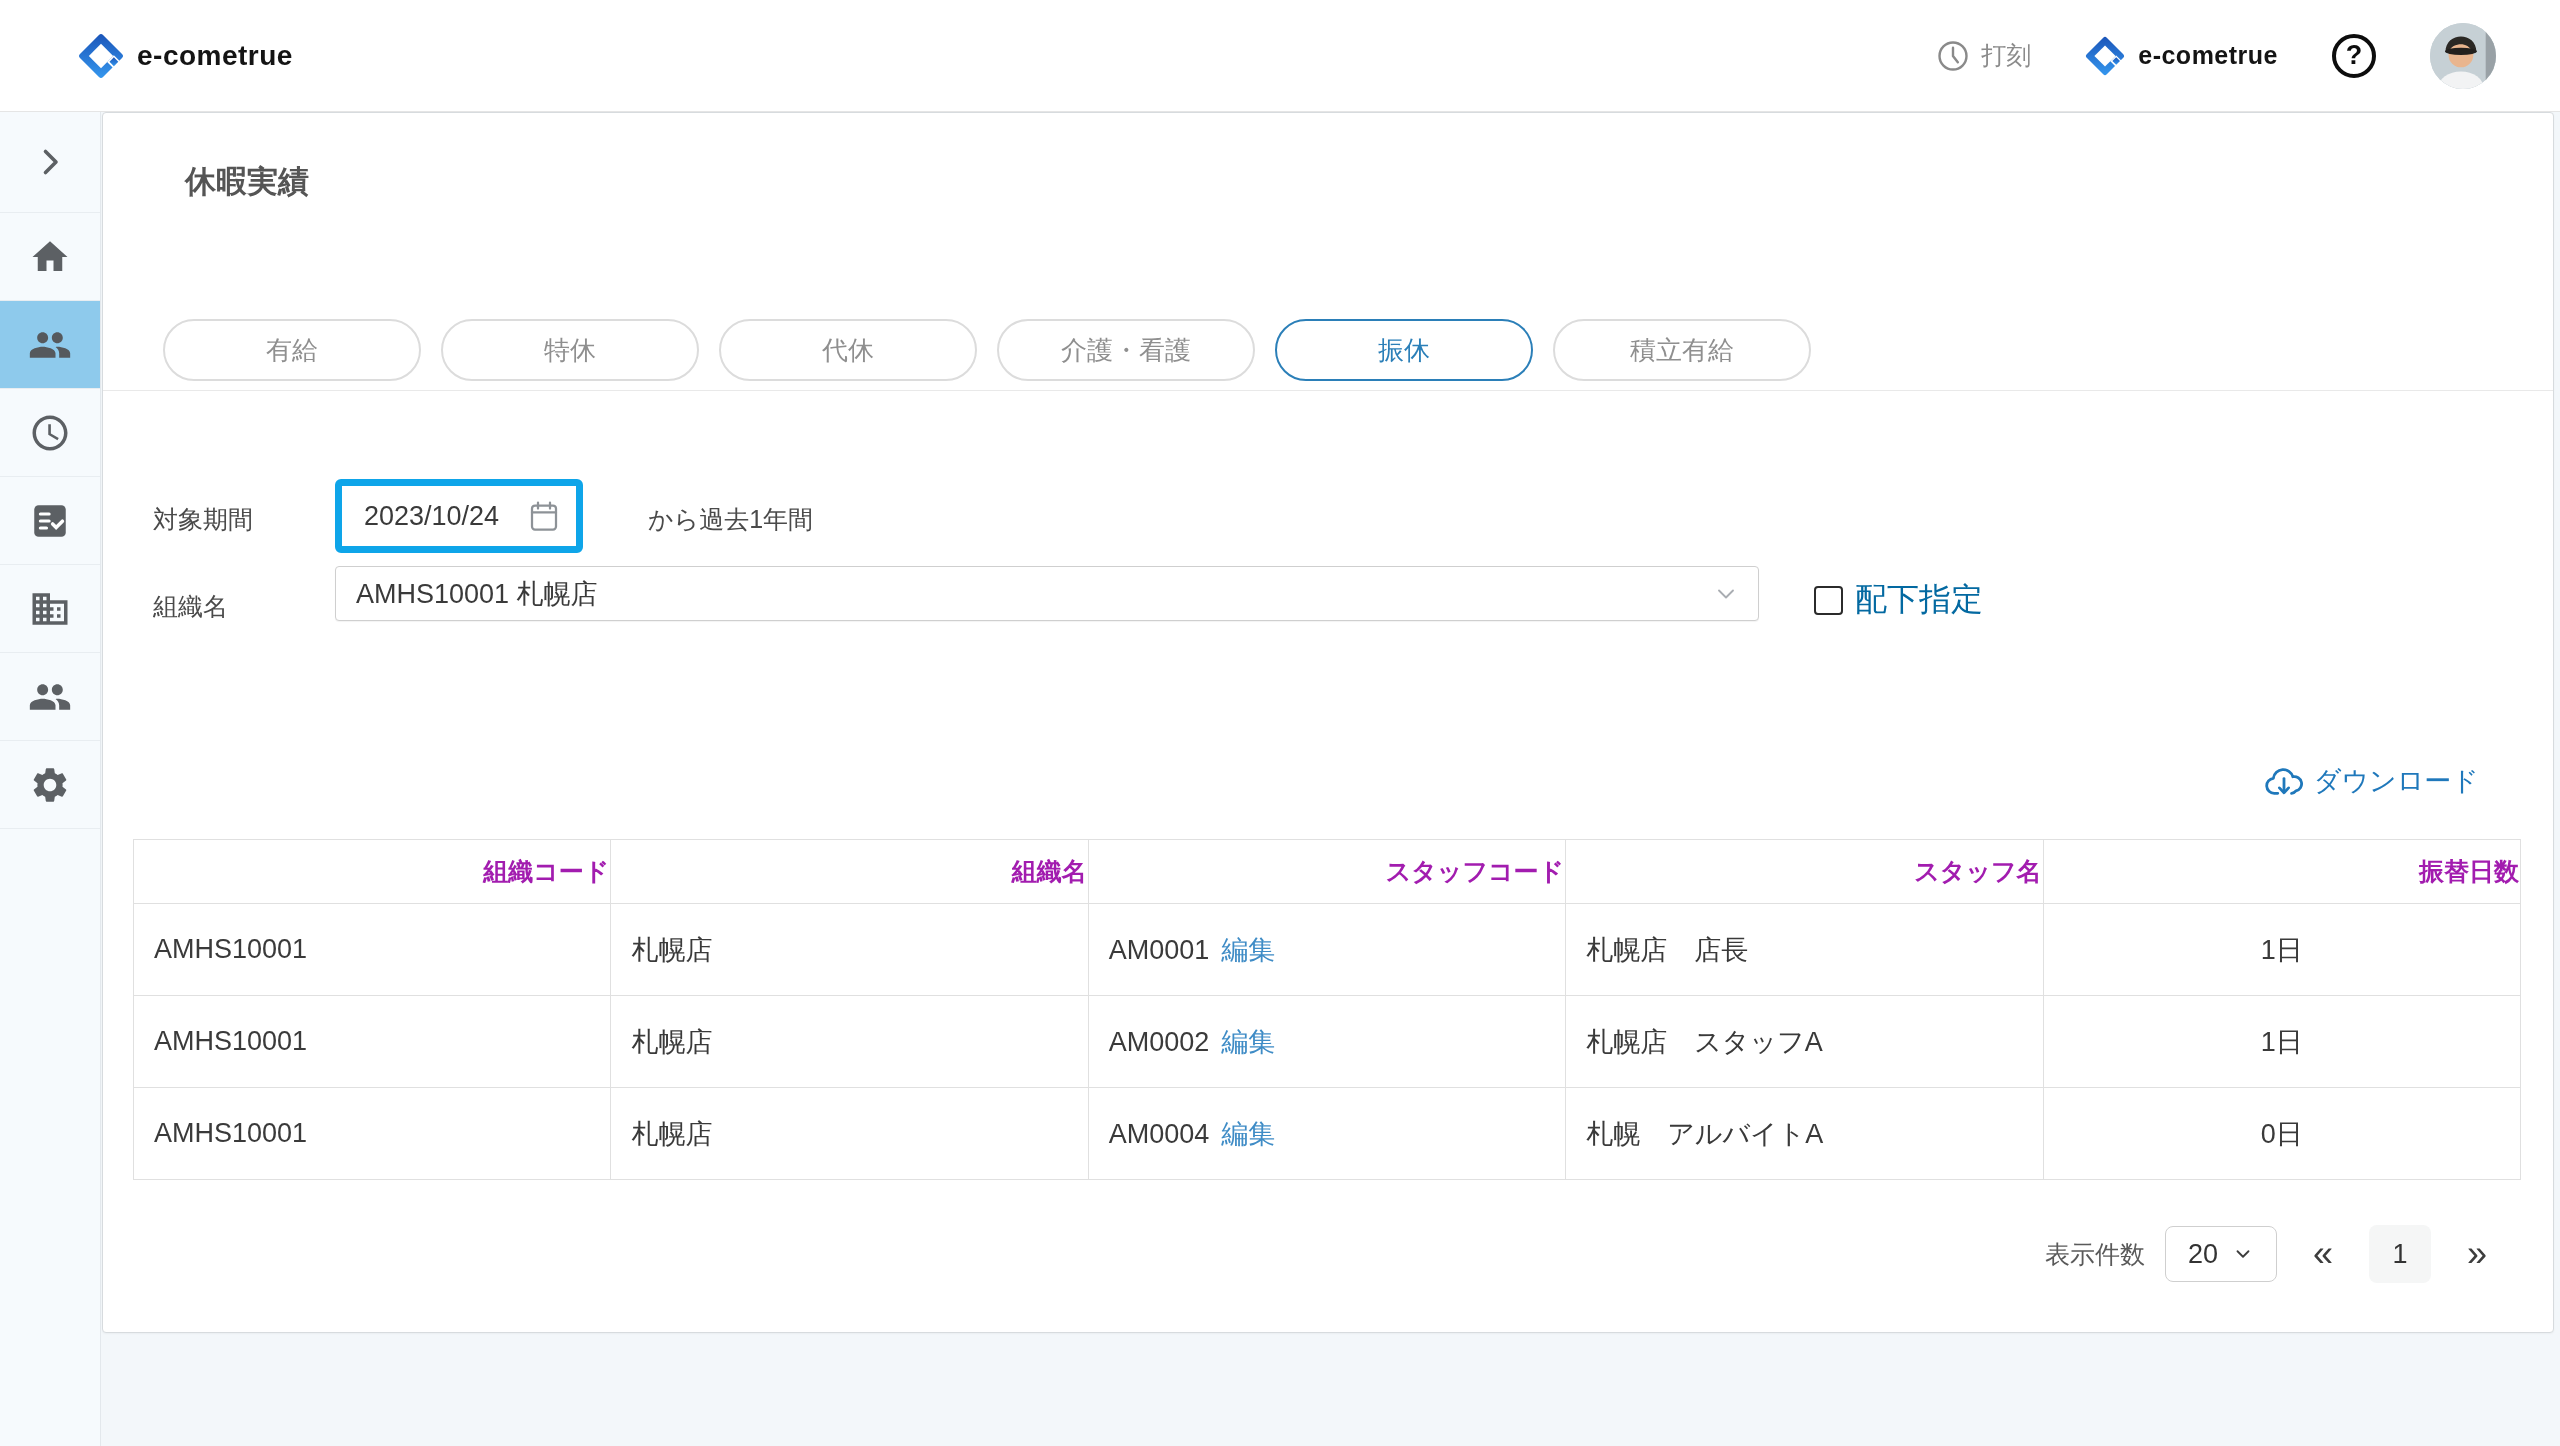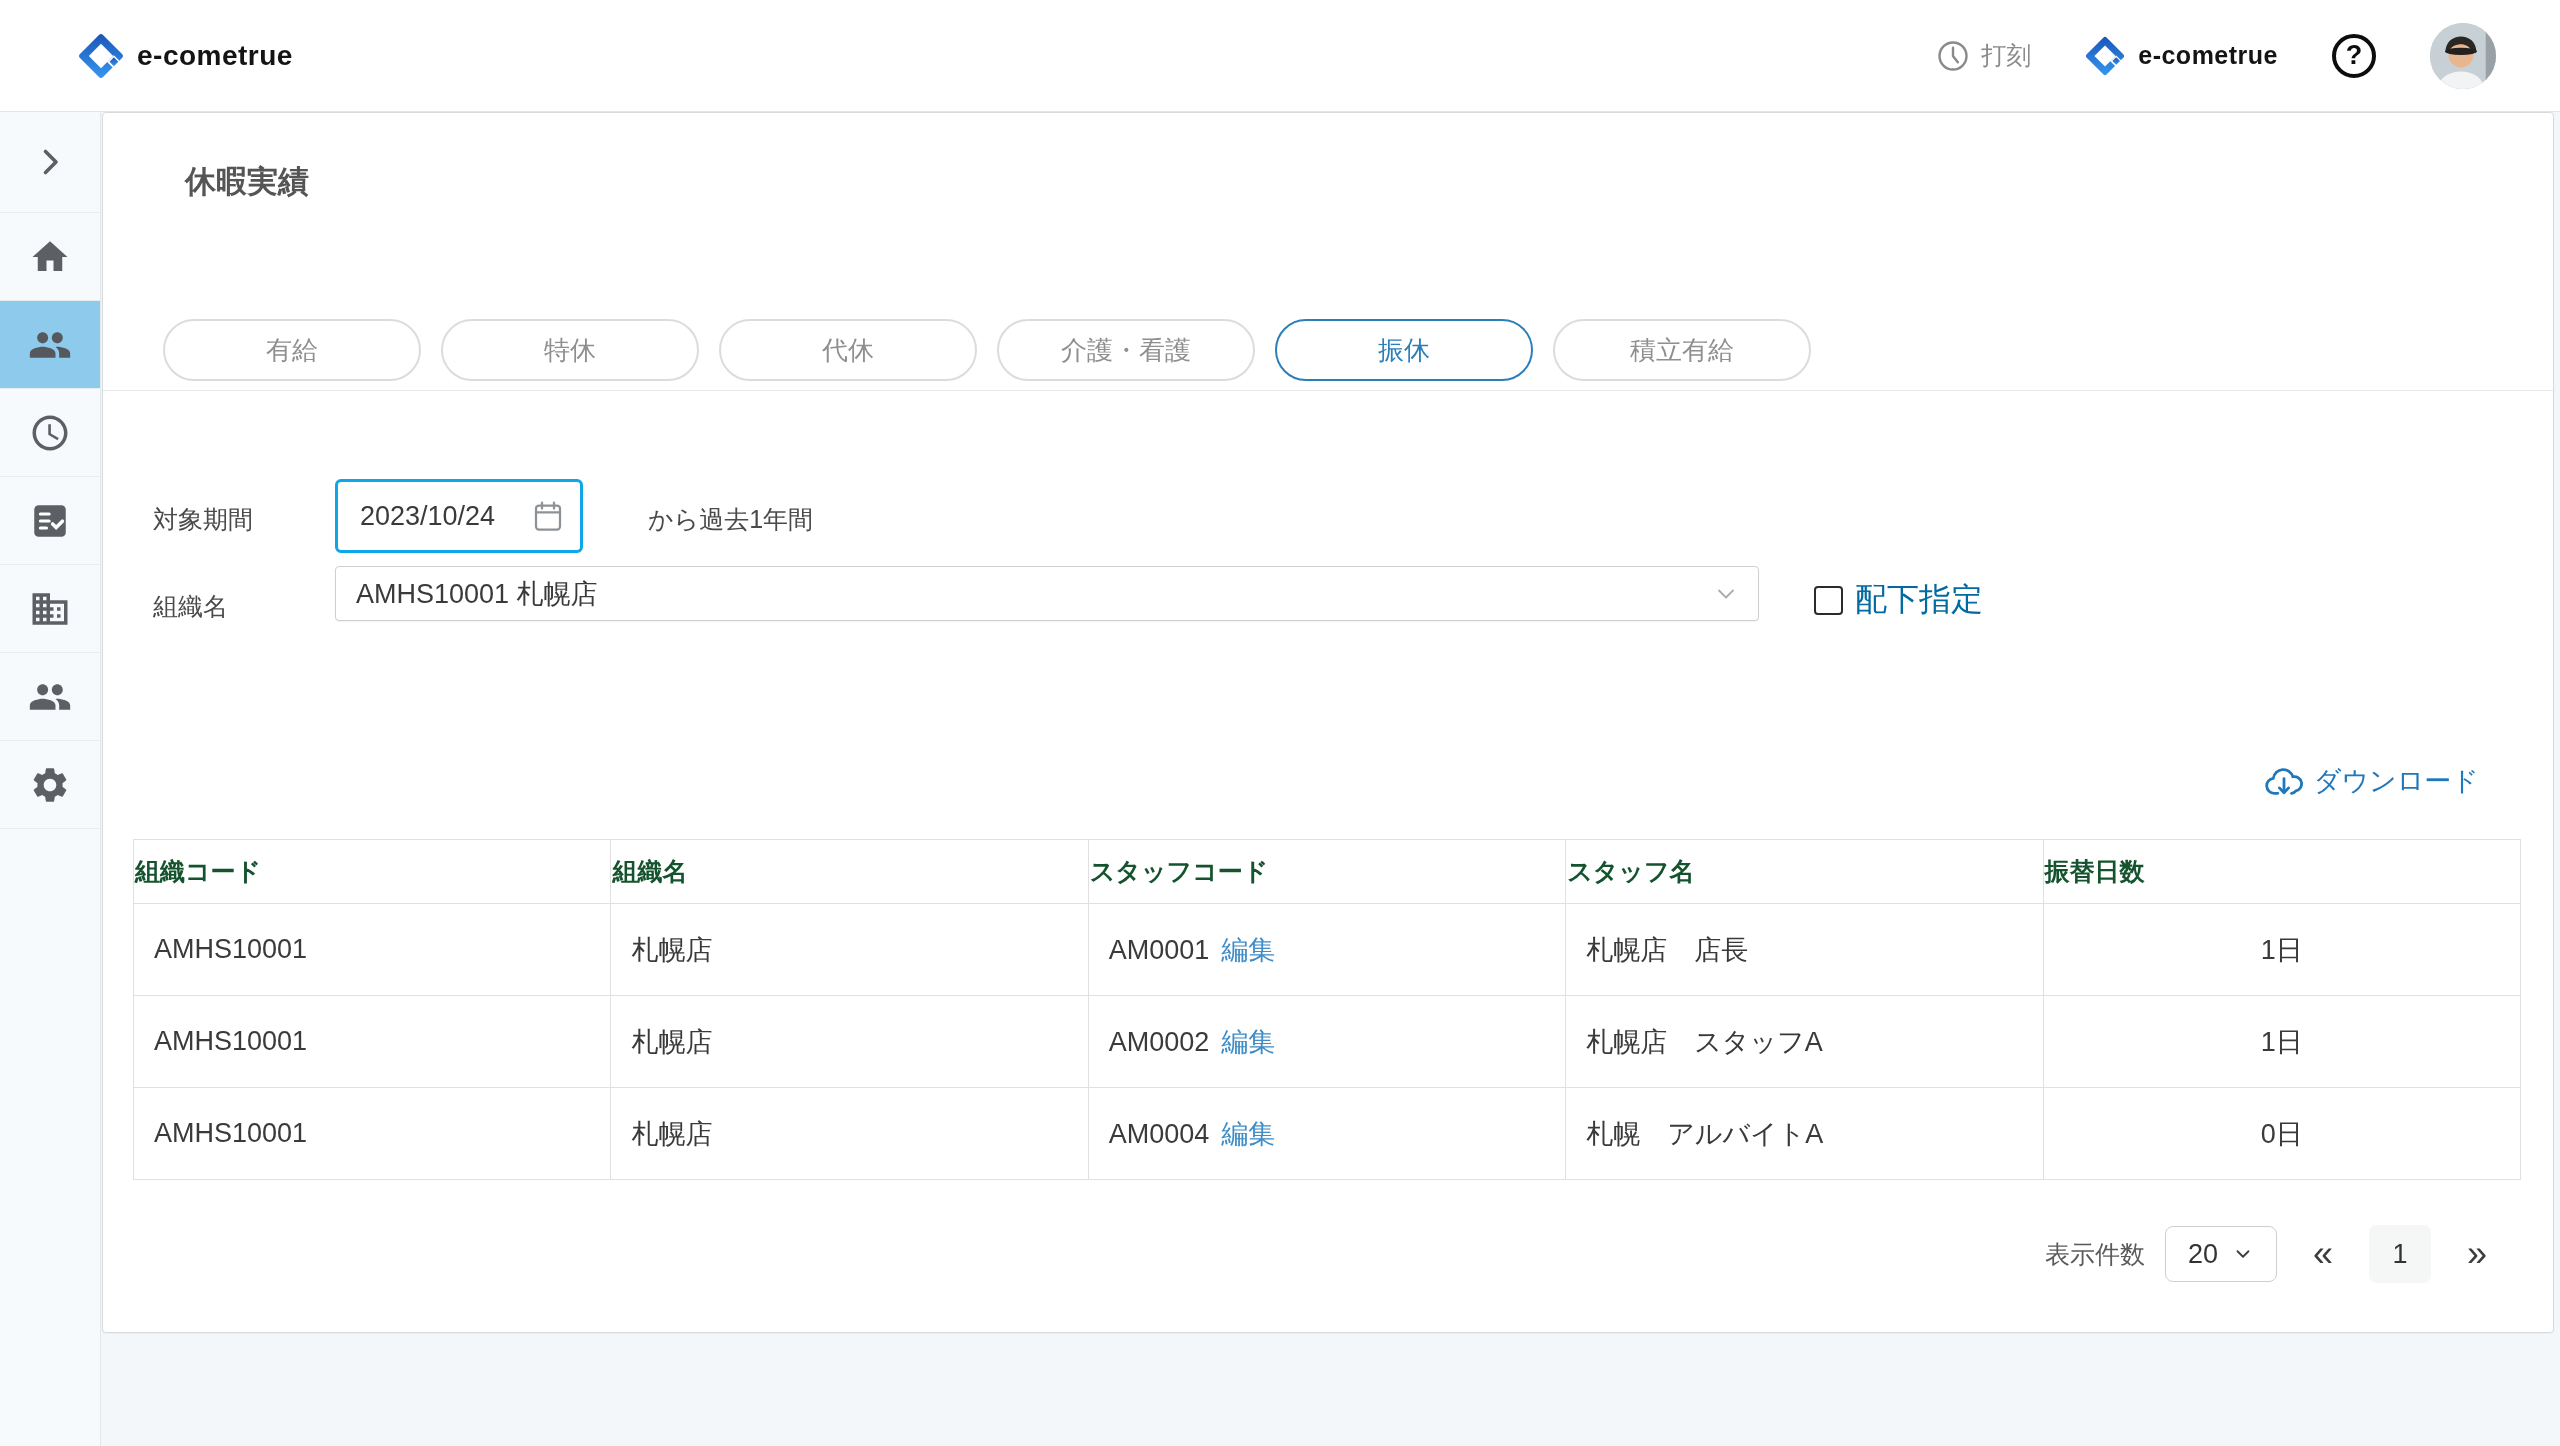--- a/index.html
+++ b/index.html
@@ -58,21 +58,21 @@
     font-size:26px;color:#8f8f8f;background:#fff;cursor:pointer;box-sizing:border-box;margin-top:40px;
   }
   .tab.active{border-color:#2b7fb8;color:#2b7fb8;font-weight:500;}
   .section-divider{position:absolute;left:0;top:277px;width:100%;border-top:1px solid #e9e9e9;}
   
   .field-label{position:absolute;font-size:25px;color:#4a4a4a;}
   .lbl-period{left:50px;top:390px;}
   .lbl-org{left:50px;top:477px;}
   .date-input{
     position:absolute;left:232px;top:366px;width:248px;height:74px;
-    border:3px solid #0ea5e9;border-radius:6px;box-sizing:border-box;
+    border:7px solid #0ea5e9;border-radius:6px;box-sizing:border-box;
     display:flex;align-items:center;justify-content:space-between;
     padding:0 14px 0 20px;background:#fff;cursor:pointer;
   }
   .date-input input{
     border:none;outline:none;width:160px;font-size:27px;color:#3a3a3a;
     font-family:inherit;background:transparent;
   }
   .period-suffix{position:absolute;left:545px;top:390px;font-size:25px;color:#4a4a4a;}
   .dropdown{
     position:absolute;left:232px;top:453px;width:1424px;height:55px;
@@ -99,21 +99,21 @@
     position:absolute;right:74px;top:646px;height:44px;
     display:flex;align-items:center;gap:10px;cursor:pointer;
     color:#1f78bb;font-size:27px;
   }
   
   .grid{
     position:absolute;left:30px;top:726px;width:2388px;
     border-collapse:collapse;table-layout:fixed;
   }
   .grid th,.grid td{border:1px solid #e0e0e0;box-sizing:border-box;}
-  .grid th{height:64px;font-size:25px;font-weight:700;color:#14532d;text-align:left;background:#fff;}
+  .grid th{height:64px;font-size:25px;font-weight:700;color:#a21caf;text-align:right;background:#fff;}
   .grid td{height:92px;font-size:27px;color:#3a3a3a;background:#fff;}
   td.al{text-align:left;padding-left:20px;}
   td.ac{text-align:center;}
   .edit{color:#3f8cc6;text-decoration:none;margin-left:12px;cursor:pointer;}
   
   .pagination{
     position:absolute;right:66px;top:1112px;height:58px;
     display:flex;align-items:center;gap:36px;
   }
   .per-page-label{font-size:25px;color:#5a5a5a;}

